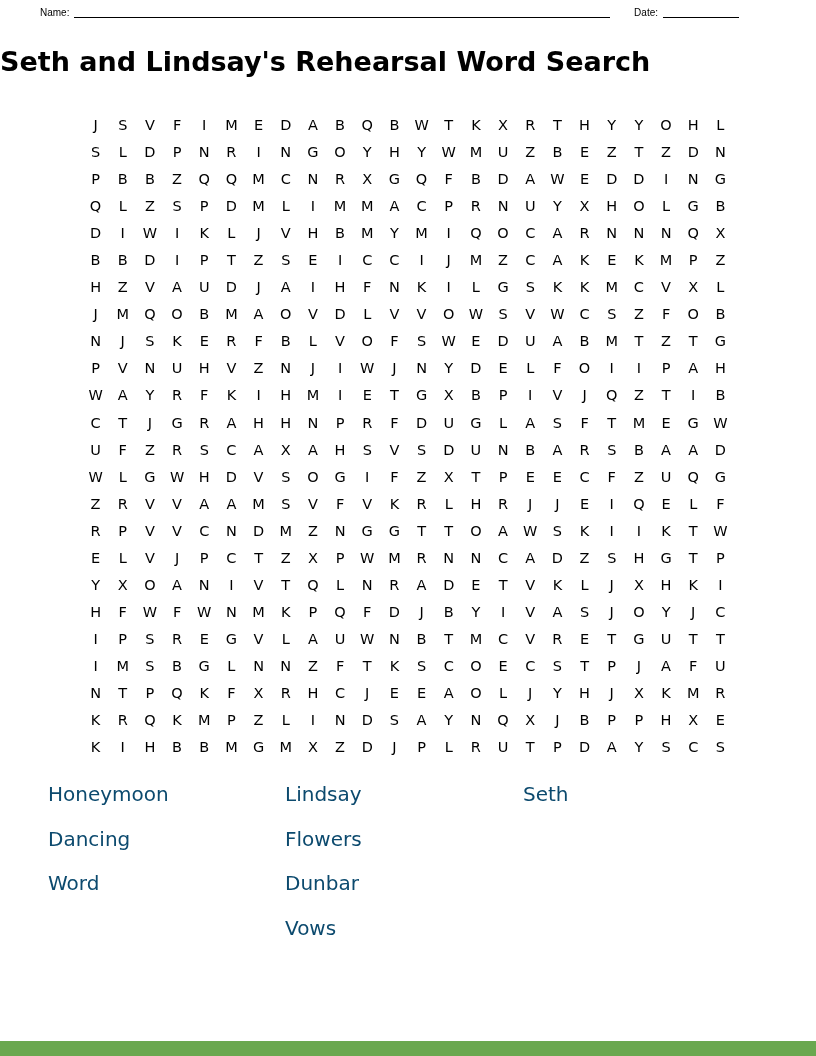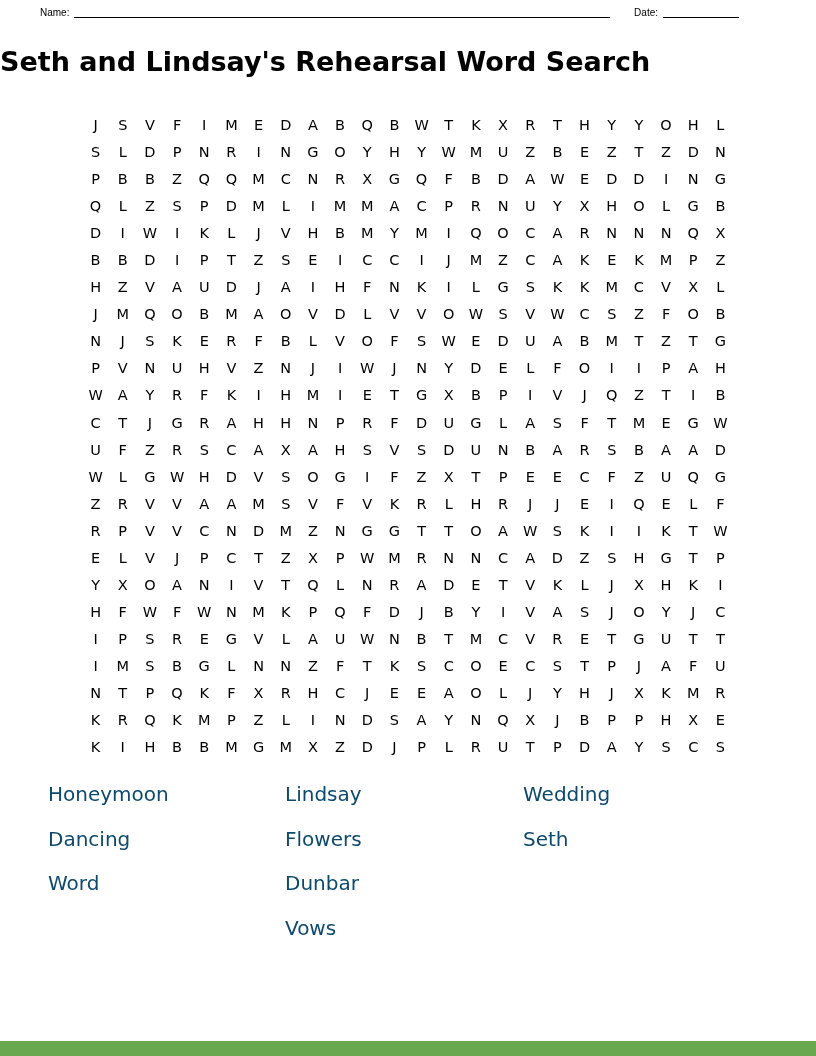--- a/index.html
+++ b/index.html
@@ -697,18 +697,17 @@
       <div class="word">Dancing</div>
       <div class="word">Word</div>
     </div>
     <div class="word-col">
       <div class="word">Lindsay</div>
       <div class="word">Flowers</div>
       <div class="word">Dunbar</div>
       <div class="word">Vows</div>
     </div>
     <div class="word-col">
-      <div class="word">Wedding</div>
       <div class="word">Seth</div>
     </div>
   </div>
 
 <div class="footer-bar" style="background: rgb(106, 168, 79);"></div>
 
 </body></html>

